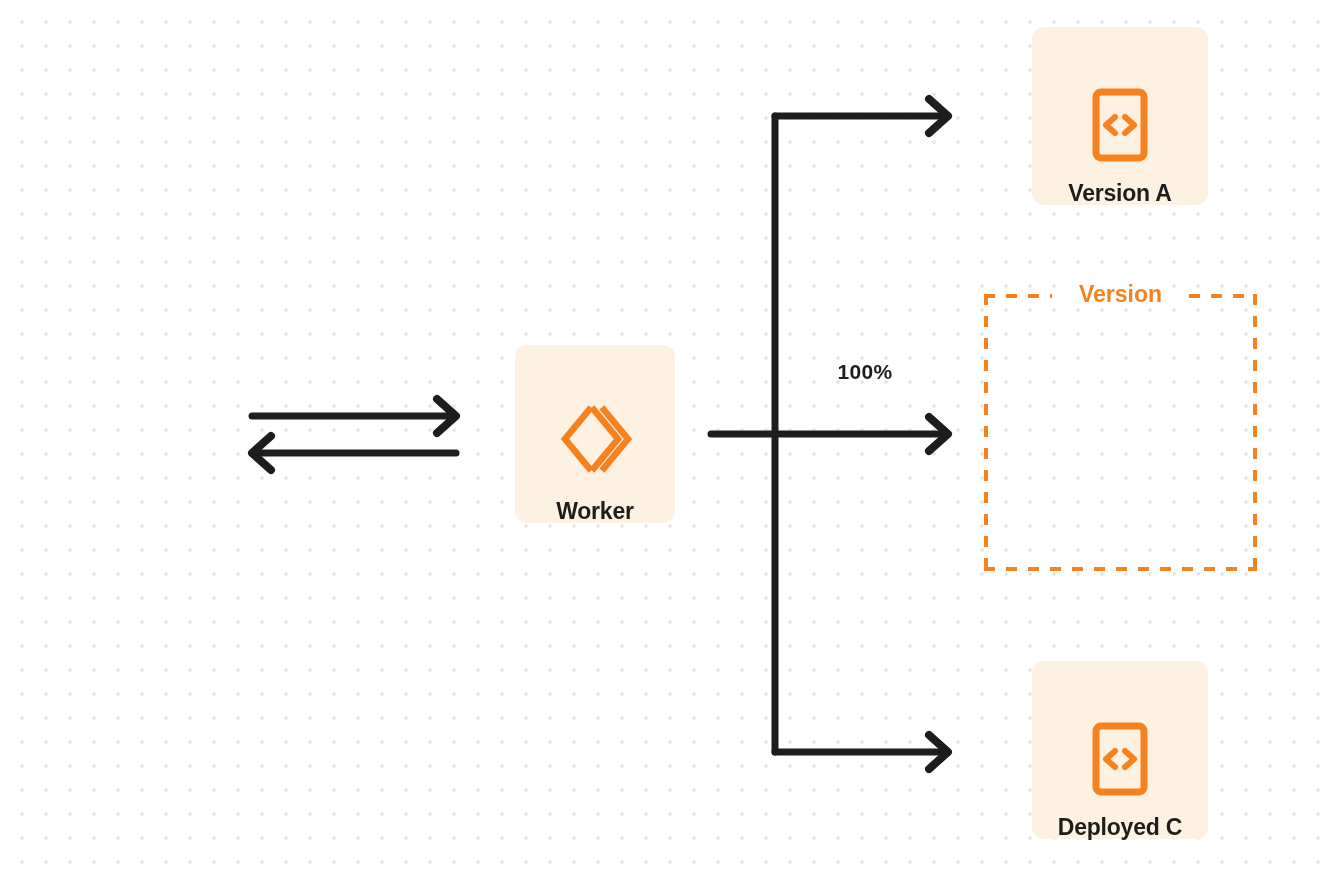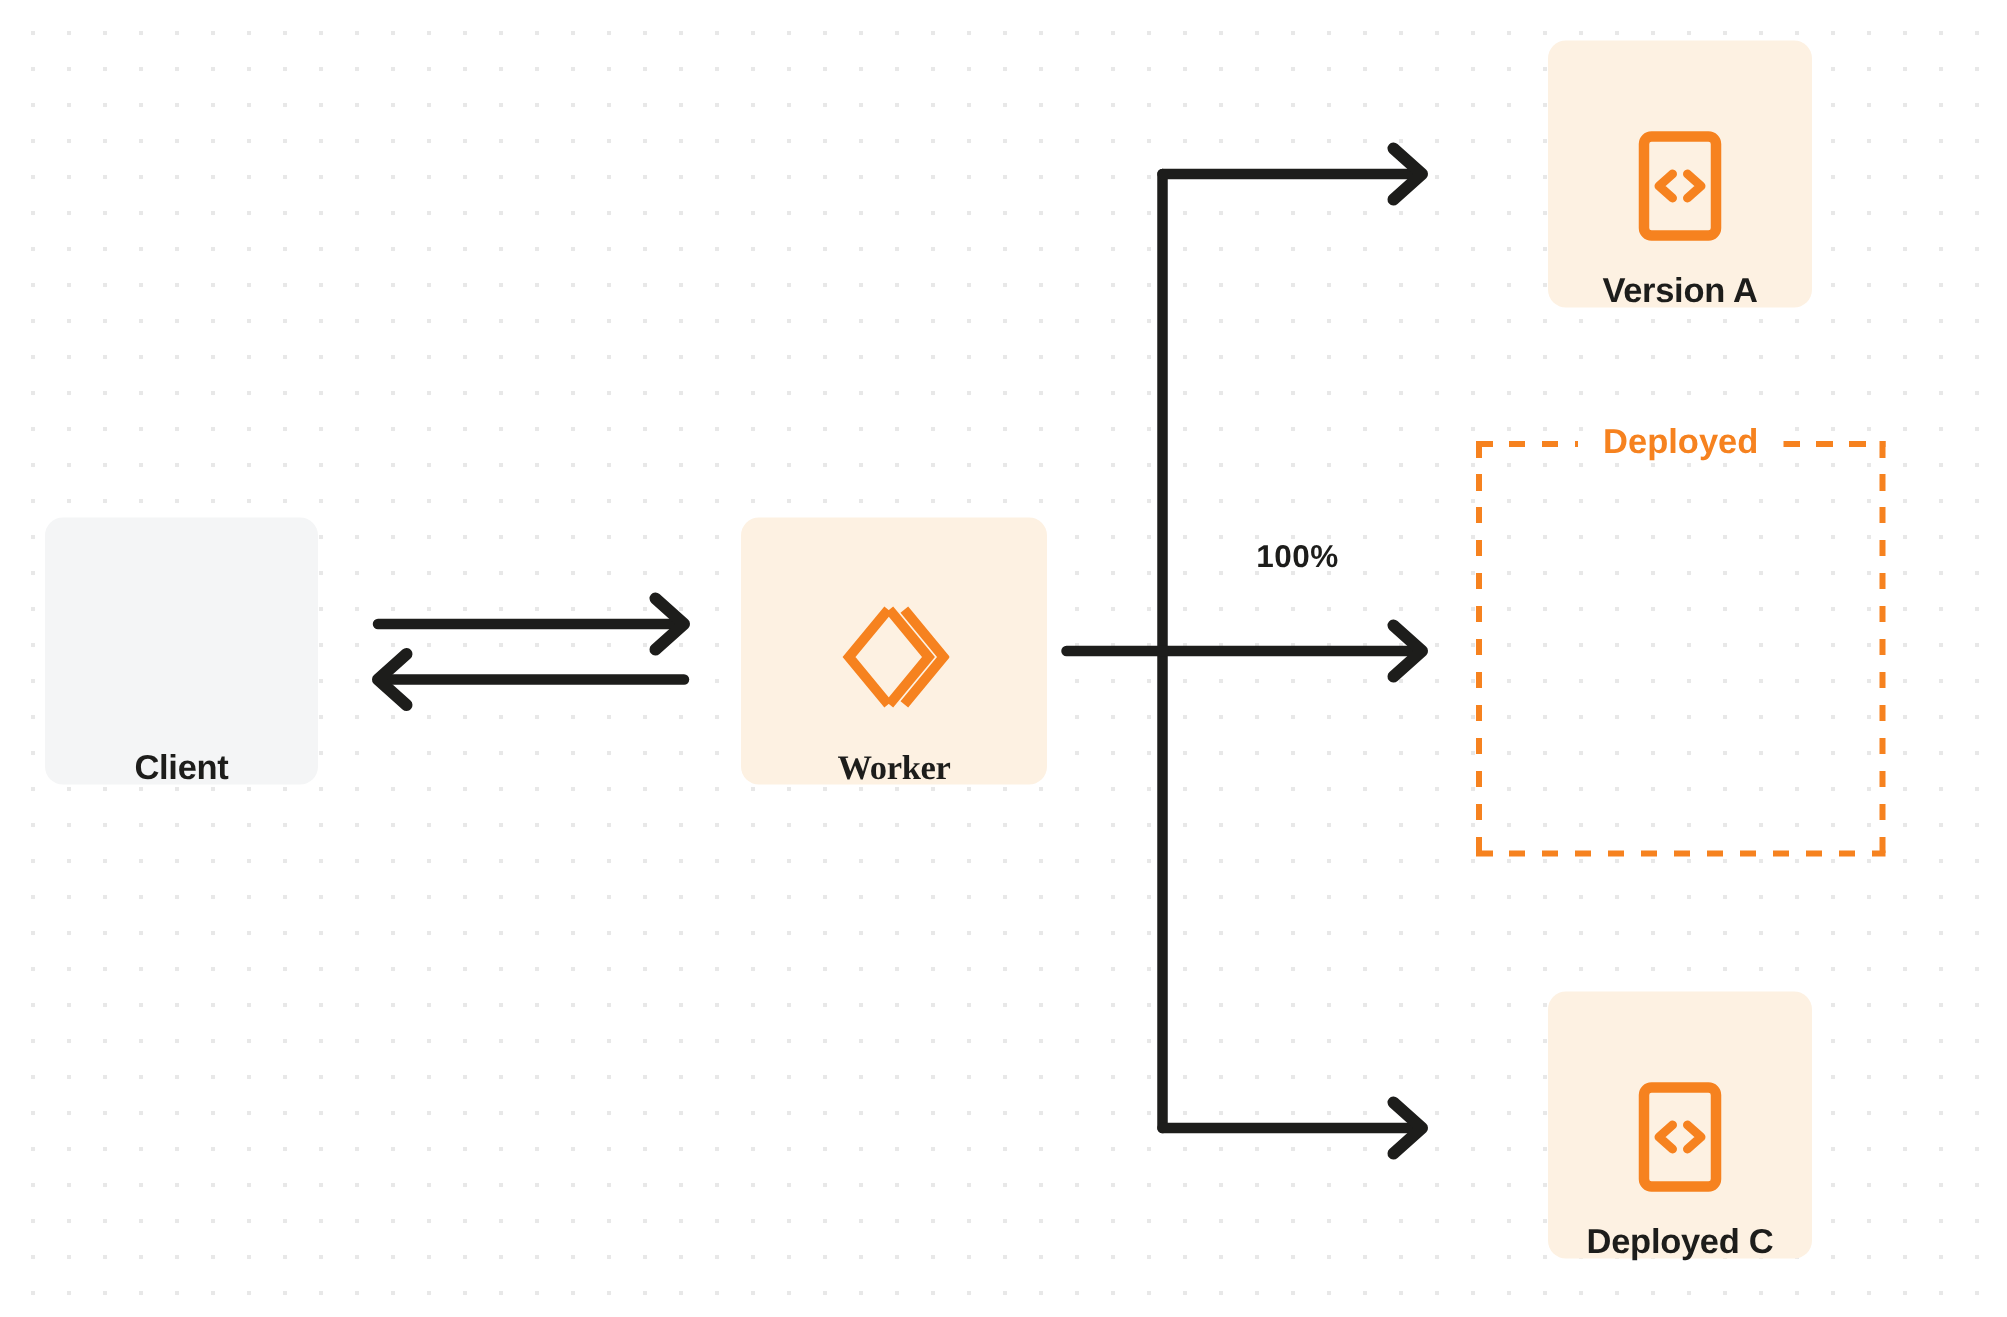--- a/index.html
+++ b/index.html
@@ -43,26 +43,25 @@
   #client-node {
     left: 30px;
     top: 345px;
     width: 182px;
     height: 178px;
     background: #f4f5f6;
   }
 
   
   #worker-node {
-    left: 494px;
+    left: 515px;
     top: 345px;
-    width: 204px;
+    width: 160px;
     height: 178px;
     background: #fdf1e2;
-    font-family: Liberation Serif, serif;
   }
   #worker-node .node-icon { margin-bottom: 18px; }
   #worker-node .node-label { margin-top: 2px; }
 
   
   .version-node {
     width: 176px;
     height: 178px;
     background: #fdf1e2;
     left: 1032px;
@@ -193,23 +192,20 @@
       <path class="wire" d="M 711 434 L 942 434"></path>
       <polyline class="wire-head" points="929,417 948,434 929,451"></polyline>
     </g>
 
     <g>
       <path class="wire" d="M 775 752 L 942 752"></path>
       <polyline class="wire-head" points="929,735 948,752 929,769"></polyline>
     </g>
   </svg>
 
-  <div class="node" id="client-node">
-    <span class="node-label">Client</span>
-  </div>
 
   <div class="node" id="worker-node">
     <span class="node-icon">
       <svg width="74" height="74" viewBox="0 0 74 74" xmlns="http://www.w3.org/2000/svg">
         <g fill="none" stroke="#f6821f" stroke-width="6.6" stroke-linecap="square" stroke-linejoin="miter">
           <polyline points="31,8 7,37 31,66"></polyline>
           <polyline points="36,8 60,37 36,66"></polyline>
           <polyline points="46,8 70,37 46,66"></polyline>
         </g>
       </svg>
@@ -239,20 +235,20 @@
     </span>
     <span class="node-label">Deployed C</span>
   </div>
 
   <div id="deployed-group">
     <div class="dash-edge dash-top-seg dash-top-left"></div>
     <div class="dash-edge dash-top-seg dash-top-right"></div>
     <div class="dash-edge dash-left"></div>
     <div class="dash-edge dash-right"></div>
     <div class="dash-edge dash-bottom"></div>
-    <span id="deployed-label">Deployed</span>
+    <span id="deployed-label">Version</span>
   </div>
 
   <div id="traffic-label">
     <div>100%</div>
   </div>
 
 </div>
 
 </body></html>

